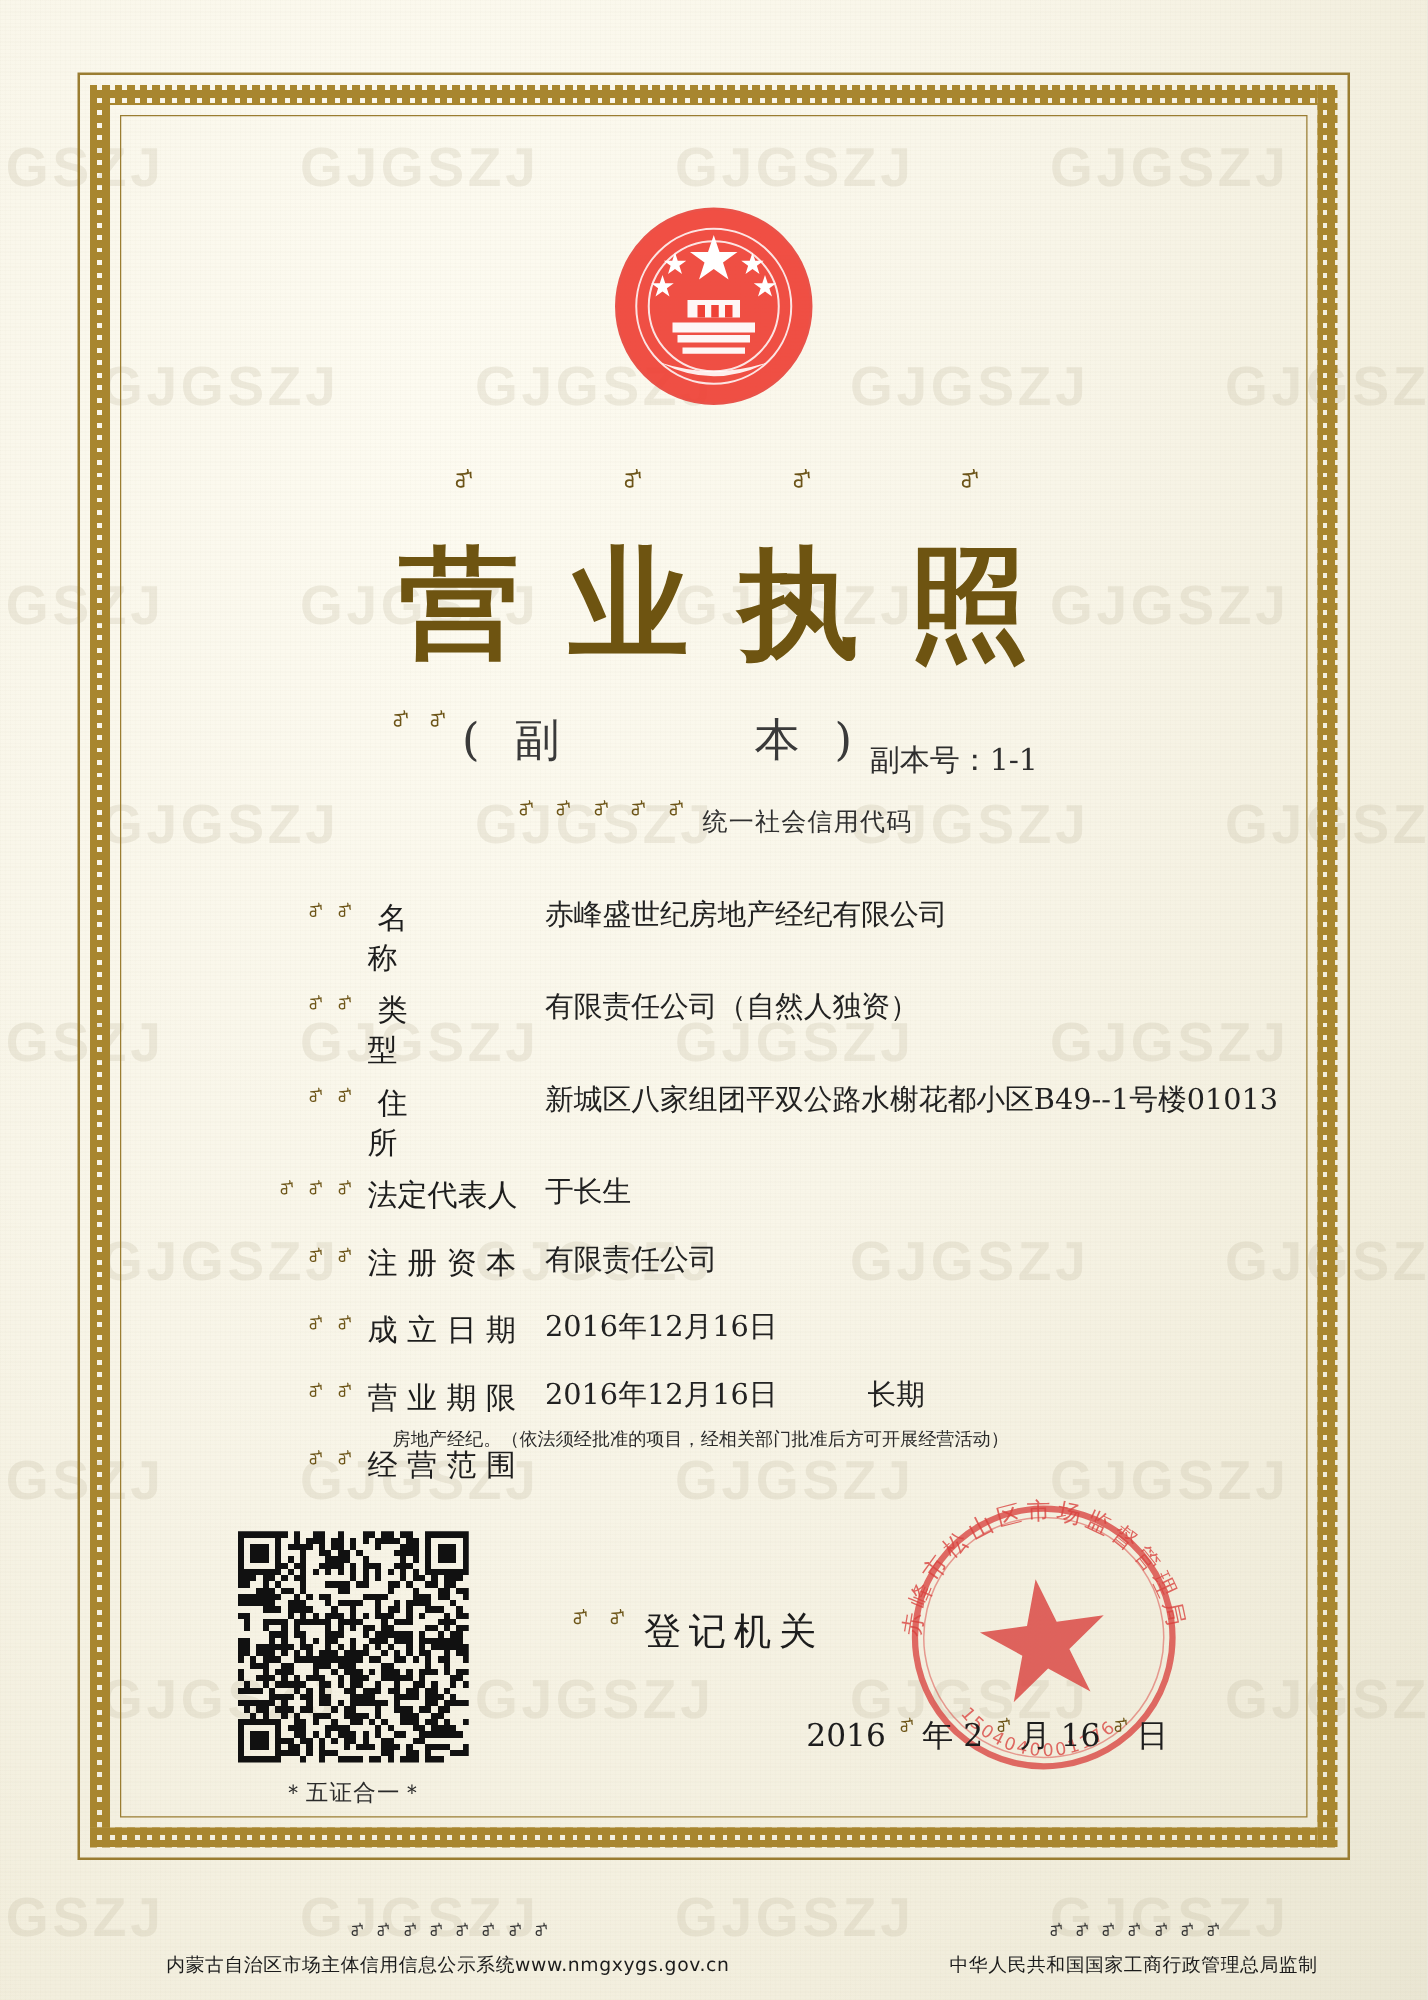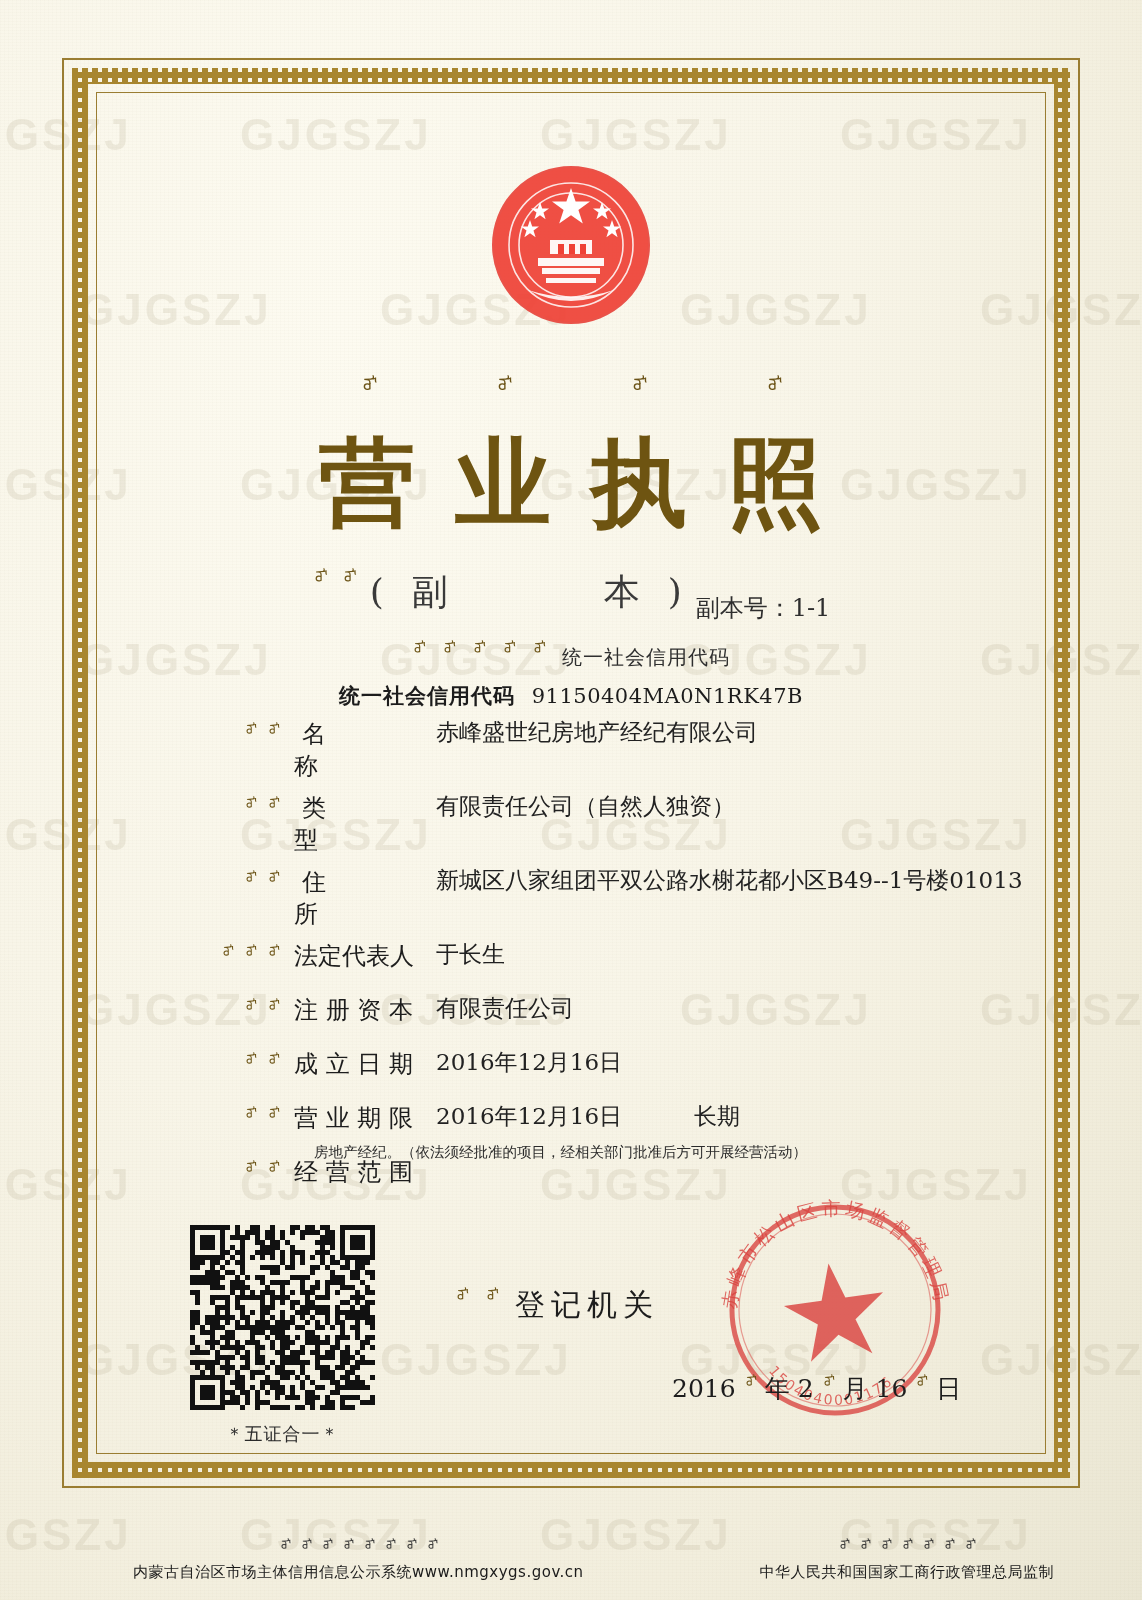--- a/index.html
+++ b/index.html
@@ -282,21 +282,21 @@
     position: absolute;
     left: 700px;
     top: 1175px;
     width: 270px;
     height: 270px;
     pointer-events: none;
   }
 
   .date-row {
     position: absolute;
-    left: 672px;
+    left: 645px;
     top: 1372px;
     display: flex;
     align-items: center;
     font-family: "DejaVu Serif", serif;
     font-size: 25px;
     color: #1d1d1d;
     gap: 8px;
   }
   .date-row .mong { font-size: 13px; height: 30px; }
 
@@ -433,24 +433,20 @@
 
   <div class="code-label-row">
     <span class="mong">ᠮᠤ</span>
     <span class="mong">ᠮᠤ</span>
     <span class="mong">ᠮᠤ</span>
     <span class="mong">ᠮᠤ</span>
     <span class="mong">ᠮᠤ</span>
     <span class="code-label-cn">统一社会信用代码</span>
   </div>
 
-  <div class="code-value-row">
-    <span class="k">统一社会信用代码</span>
-    <span class="v">91150404MA0N1RK47B</span>
-  </div>
 
   <div class="fields" id="fields">
       <div class="frow">
         <div class="fmong">
           <span class="mong">ᠮᠤ</span>
           <span class="mong">ᠮᠤ</span>
         </div>
         <div class="flabel sp4">名　　称</div>
         <div class="fvalue">赤峰盛世纪房地产经纪有限公司</div>
       </div>

